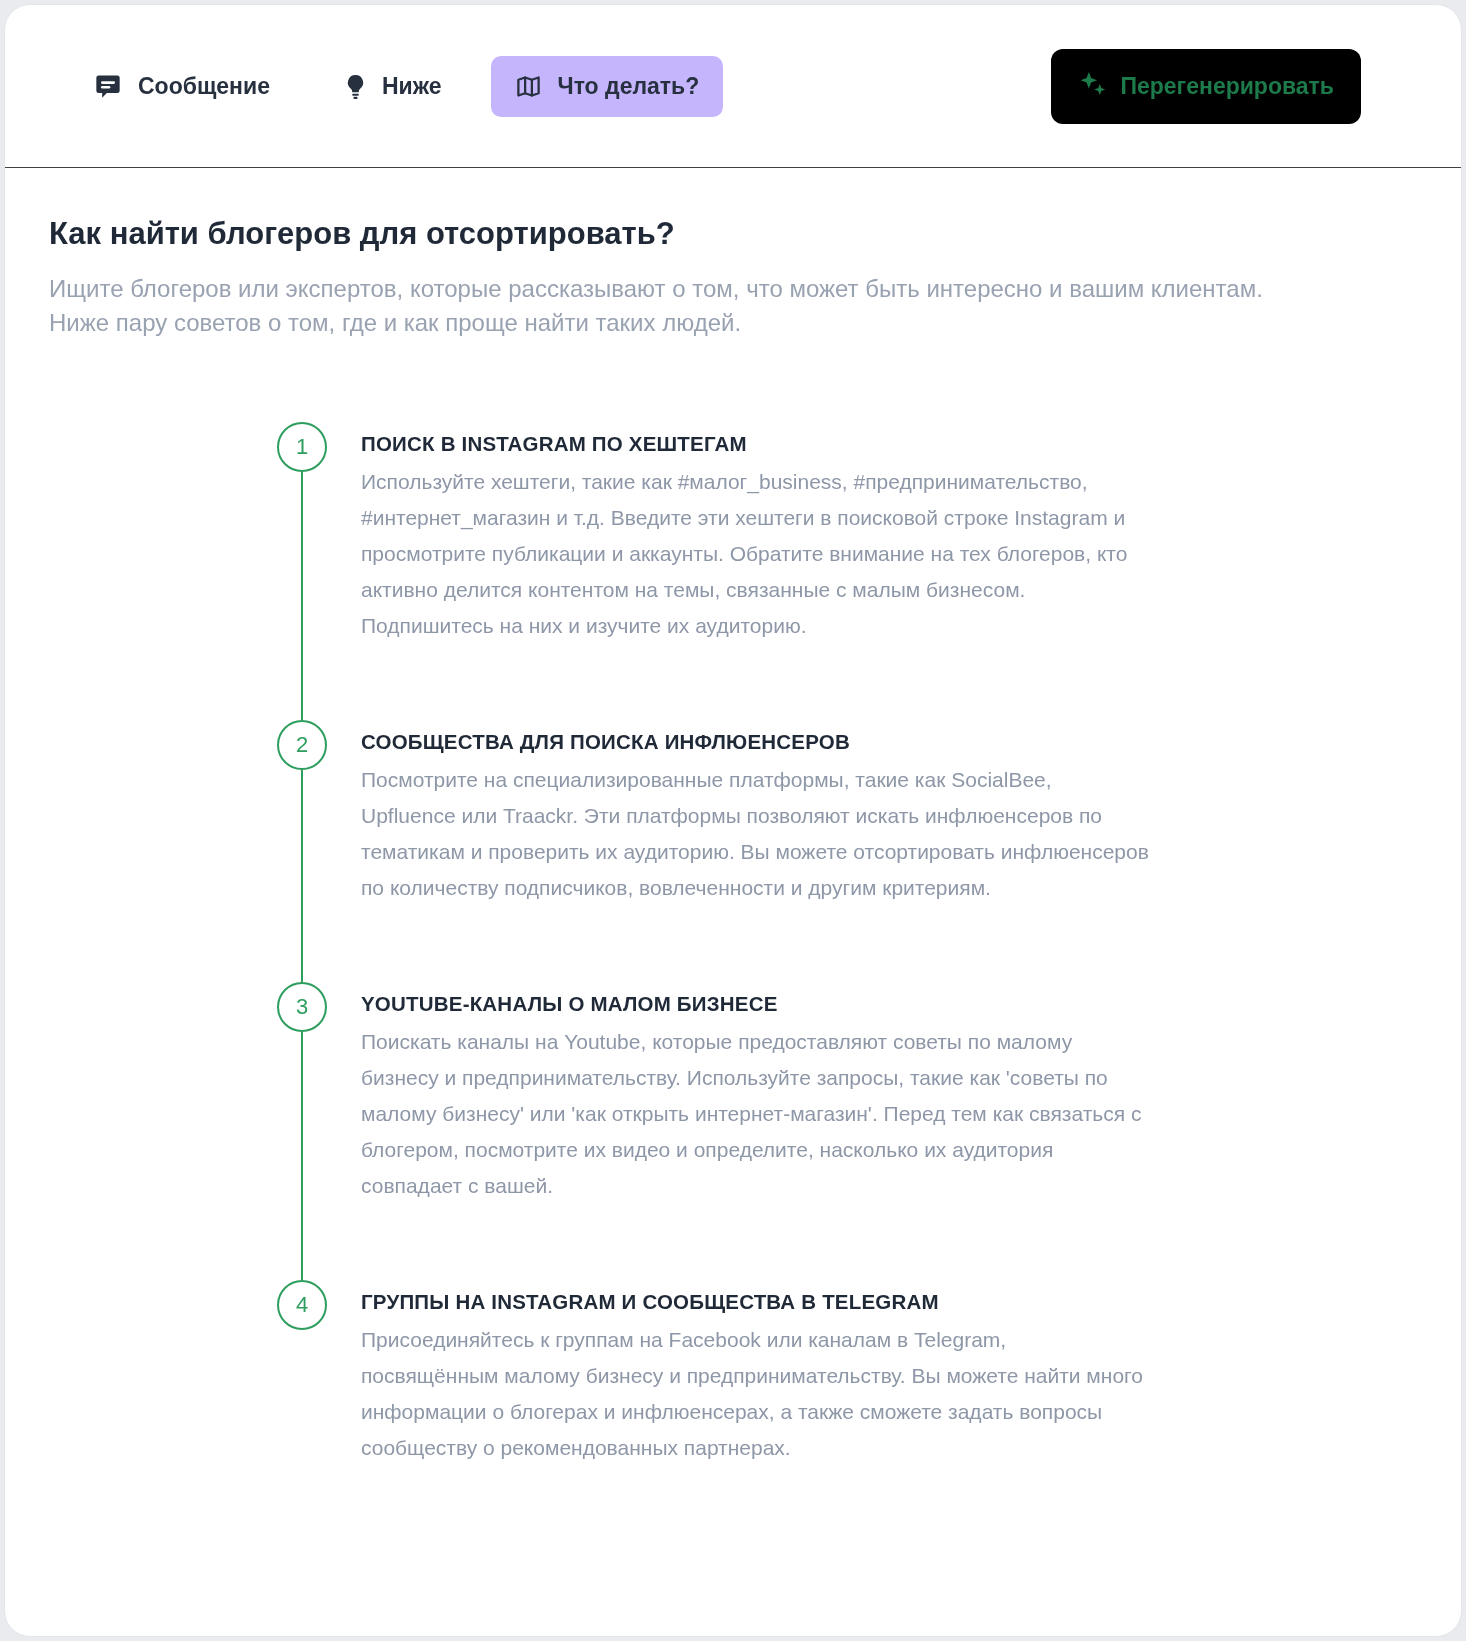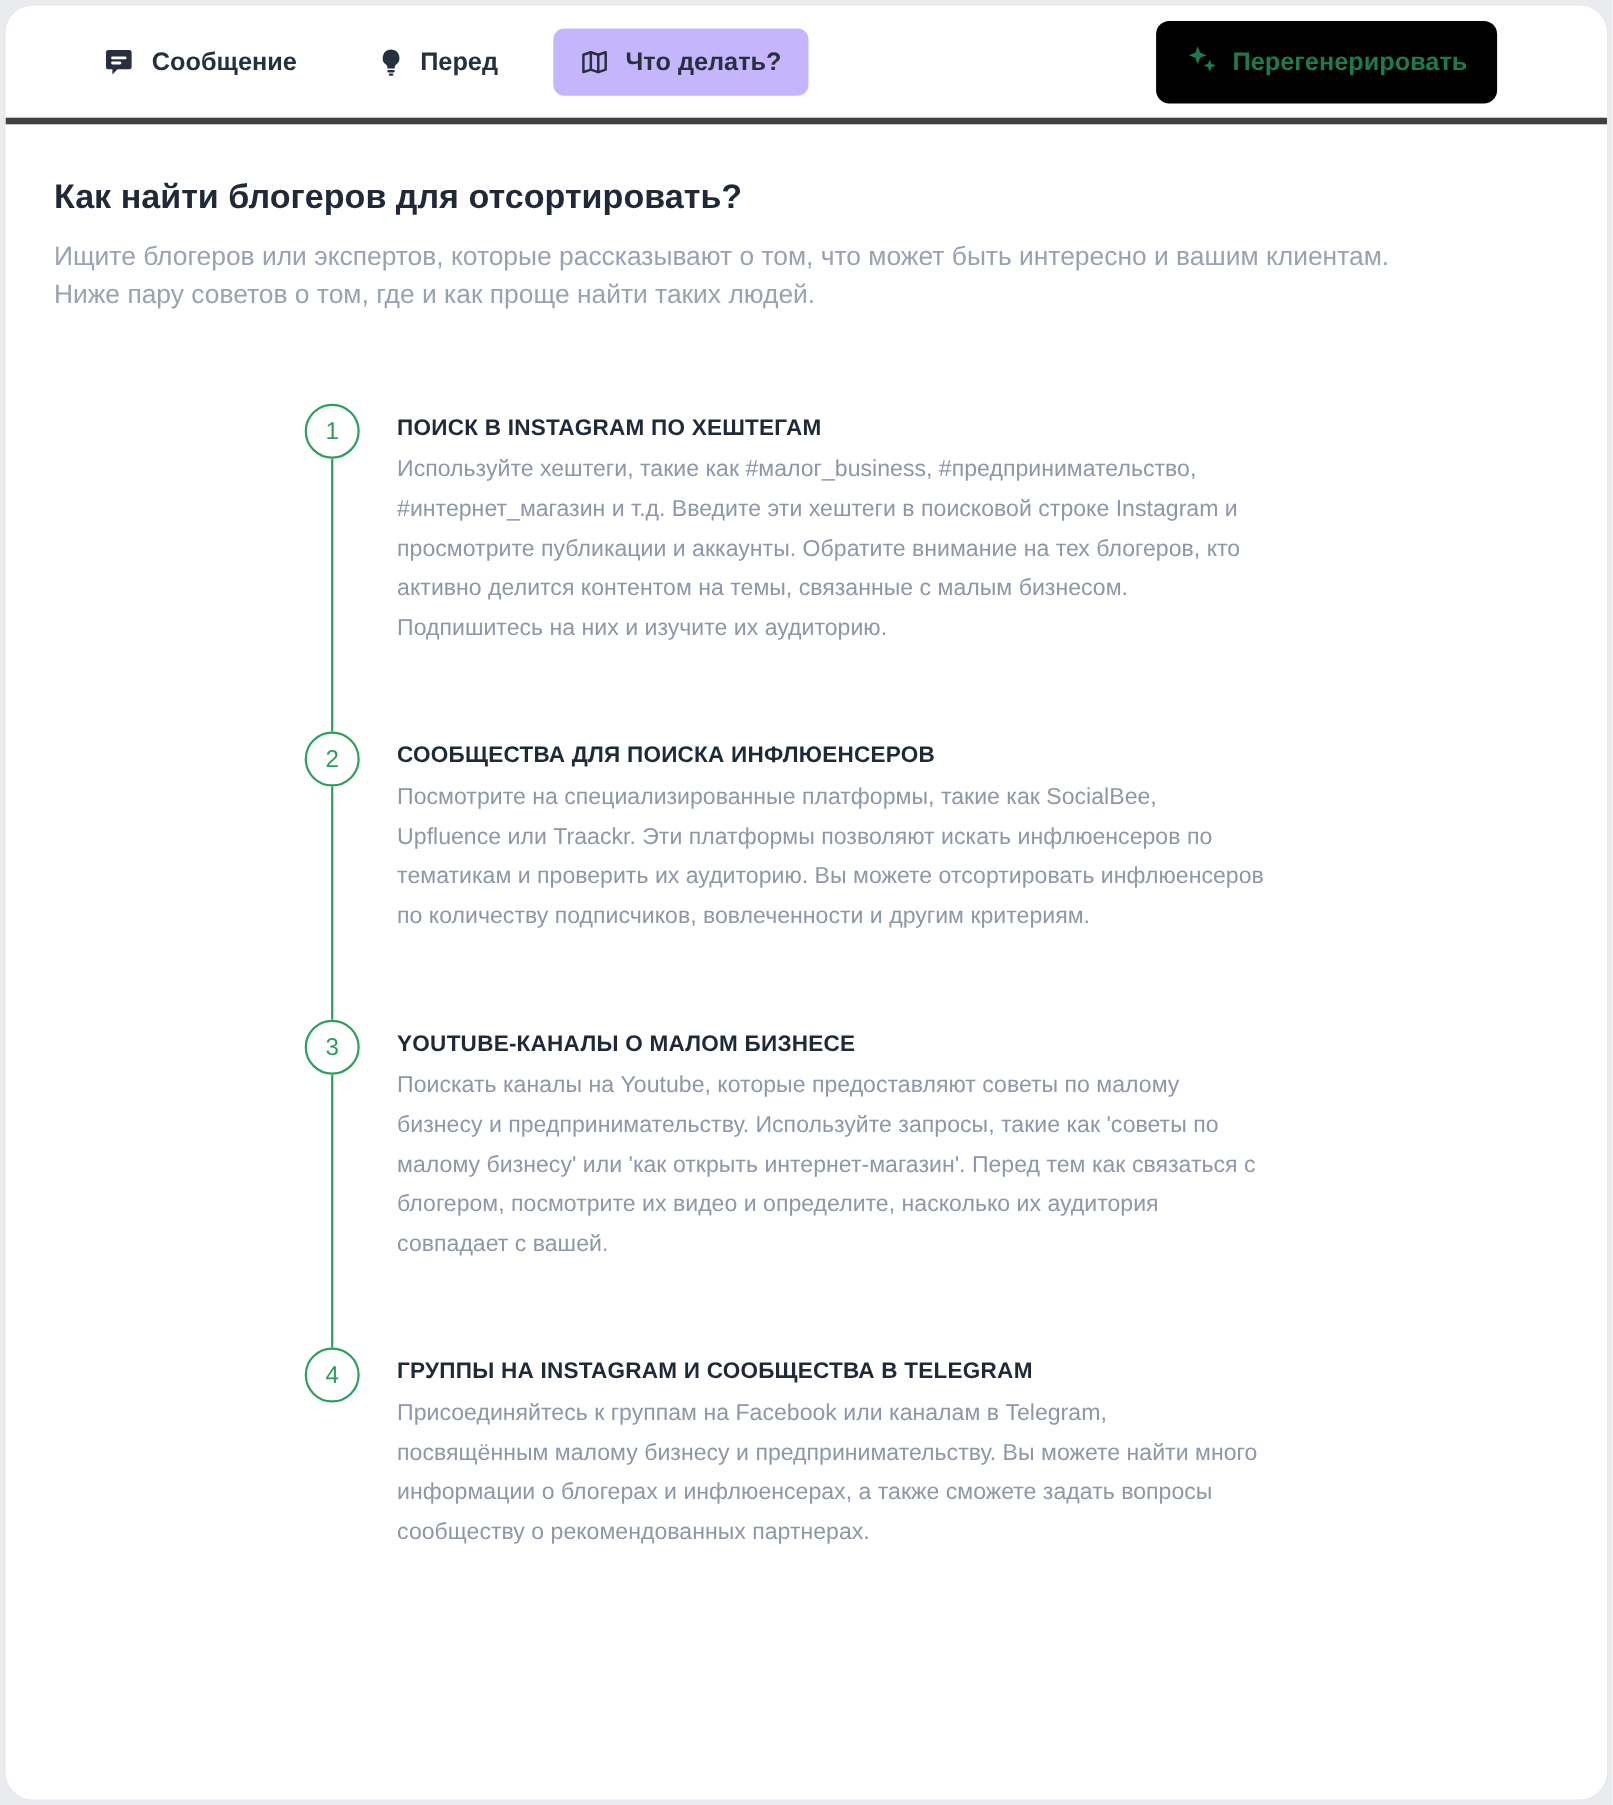--- a/index.html
+++ b/index.html
@@ -13,23 +13,23 @@
     position:absolute;inset:4px;
     background:#ffffff;
     border:1px solid #e3e6ea;
     border-radius:26px;
     overflow:hidden;
     box-sizing:border-box;
   }
   
   .toolbar{
     display:flex;align-items:center;
-    height:108px;
+    height:163px;
     padding:0 100px 0 64px;
-    border-bottom:6px solid #404040;
+    border-bottom:1px solid #404040;
     box-sizing:border-box;
   }
   .tab{
     display:flex;align-items:center;gap:15px;
     padding:17px 24px;
     border-radius:10px;
     font-size:23px;font-weight:700;color:#27303f;
     margin-right:26px;
     cursor:pointer;
     white-space:nowrap;
@@ -107,21 +107,21 @@
     </div>
 
     <div class="tab">
       <span class="icon">
         <svg width="23" height="29" viewBox="0 0 24 26">
             <path fill="#27303f" d="M12 1a8 8 0 0 0-4.6 14.5c.7.5 1.1 1.3 1.1 2.1v1.4h7v-1.4c0-.8.4-1.6 1.1-2.1A8 8 0 0 0 12 1z"></path>
             <rect x="8.5" y="20.5" width="7" height="2.2" rx="1.1" fill="#27303f"></rect>
             <rect x="9.8" y="23.8" width="4.4" height="2.2" rx="1.1" fill="#27303f"></rect>
           </svg>
       </span>
-      <span>Перед</span>
+      <span>Ниже</span>
     </div>
 
     <div class="tab active">
       <span class="icon">
         <svg width="27" height="27" viewBox="0 0 24 24" fill="none" stroke="#27303f" stroke-width="2" stroke-linejoin="round" stroke-linecap="round">
             <path d="M9 4 L15 6 L21 4 V18 L15 20 L9 18 L3 20 V6 Z"></path>
             <path d="M9 4v14"></path>
             <path d="M15 6v14"></path>
           </svg>
       </span>

